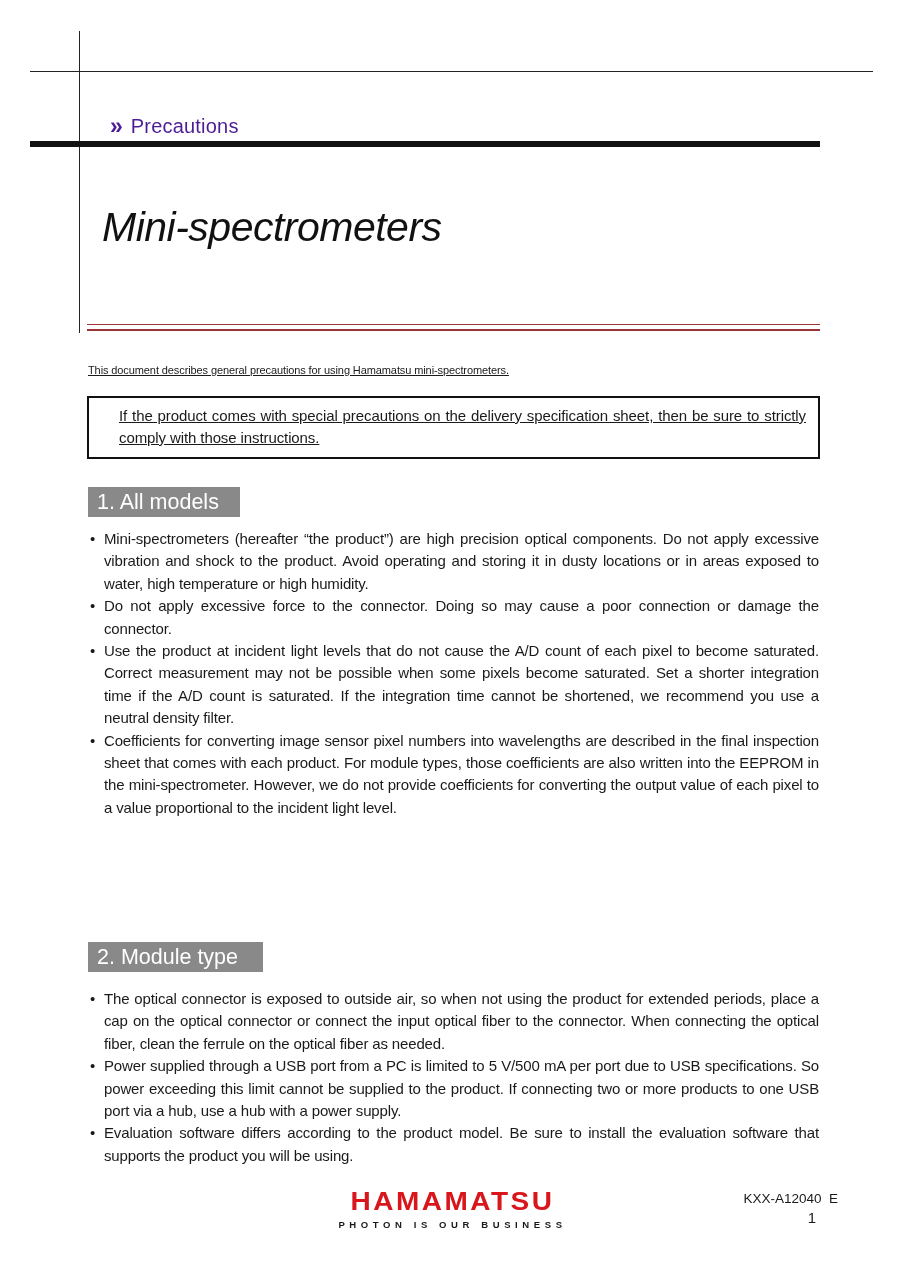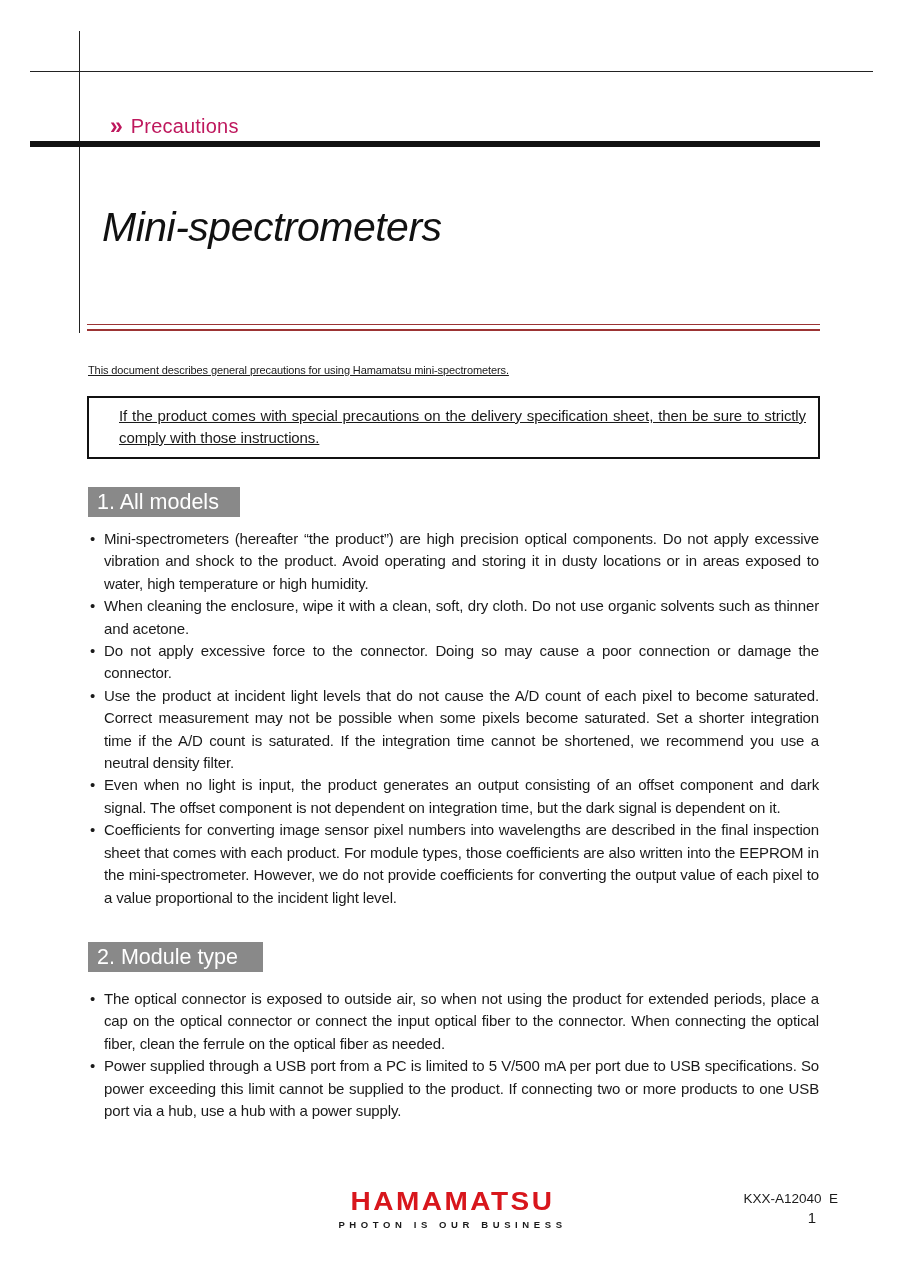--- a/index.html
+++ b/index.html
@@ -12,21 +12,21 @@
     position: relative;
     overflow: hidden;
   }
   .abs { position: absolute; }
 
   
   .rule-thin-top { left: 30px; top: 71px; width: 843px; height: 1px; background: #222; }
   .rule-vertical { left: 79px; top: 31px; width: 1px; height: 302px; background: #222; }
   .rule-thick    { left: 30px; top: 141px; width: 790px; height: 6px; background: #121212; }
 
-  .eyebrow { left: 110px; top: 113px; font-size: 20px; line-height: 26px; color: #be185d; }
+  .eyebrow { left: 110px; top: 113px; font-size: 20px; line-height: 26px; color: #4c1d95; }
   .eyebrow .chev { font-weight: bold; font-size: 23px; margin-right: 8px; vertical-align: -1px; }
   .eyebrow .eyebrow-text { letter-spacing: 0.2px; }
 
   .title {
     left: 102px; top: 204px; margin: 0;
     font-size: 41px; font-weight: normal; letter-spacing: -0.5px;
     color: #111;
     font-style: italic;
   }
 
@@ -108,31 +108,30 @@
 
   <div class="abs rule-double-red"></div>
 
   <p class="abs intro">This document describes general precautions for using Hamamatsu mini-spectrometers.</p>
 
   <div class="abs notice">If the product comes with special precautions on the delivery specification sheet, then be sure to strictly comply with those instructions.</div>
 
   <div class="abs sec-head sec1">1. All models</div>
   <ul class="abs bullets list1">
     <li>Mini-spectrometers (hereafter “the product”) are high precision optical components. Do not apply excessive vibration and shock to the product. Avoid operating and storing it in dusty locations or in areas exposed to water, high temperature or high humidity.</li>
-    <li>When cleaning the enclosure, wipe it with a clean, soft, dry cloth. Do not use organic solvents such as thinner and acetone.</li>
     <li>Do not apply excessive force to the connector. Doing so may cause a poor connection or damage the connector.</li>
     <li>Use the product at incident light levels that do not cause the A/D count of each pixel to become saturated. Correct measurement may not be possible when some pixels become saturated. Set a shorter integration time if the A/D count is saturated. If the integration time cannot be shortened, we recommend you use a neutral density filter.</li>
-    <li>Even when no light is input, the product generates an output consisting of an offset component and dark signal. The offset component is not dependent on integration time, but the dark signal is dependent on it.</li>
     <li>Coefficients for converting image sensor pixel numbers into wavelengths are described in the final inspection sheet that comes with each product. For module types, those coefficients are also written into the EEPROM in the mini-spectrometer. However, we do not provide coefficients for converting the output value of each pixel to a value proportional to the incident light level.</li>
   </ul>
 
   <div class="abs sec-head sec2">2. Module type</div>
   <ul class="abs bullets list2">
     <li>The optical connector is exposed to outside air, so when not using the product for extended periods, place a cap on the optical connector or connect the input optical fiber to the connector. When connecting the optical fiber, clean the ferrule on the optical fiber as needed.</li>
     <li>Power supplied through a USB port from a PC is limited to 5 V/500 mA per port due to USB specifications. So power exceeding this limit cannot be supplied to the product. If connecting two or more products to one USB port via a hub, use a hub with a power supply.</li>
+    <li>Evaluation software differs according to the product model. Be sure to install the evaluation software that supports the product you will be using.</li>
   </ul>
 
   <div class="abs footer-logo">
     <div class="logo-word">HAMAMATSU</div>
     <div class="logo-tagline">PHOTON IS OUR BUSINESS</div>
   </div>
 
   <div class="abs doc-number">KXX-A12040  E</div>
   <div class="abs page-number">1</div>
 

